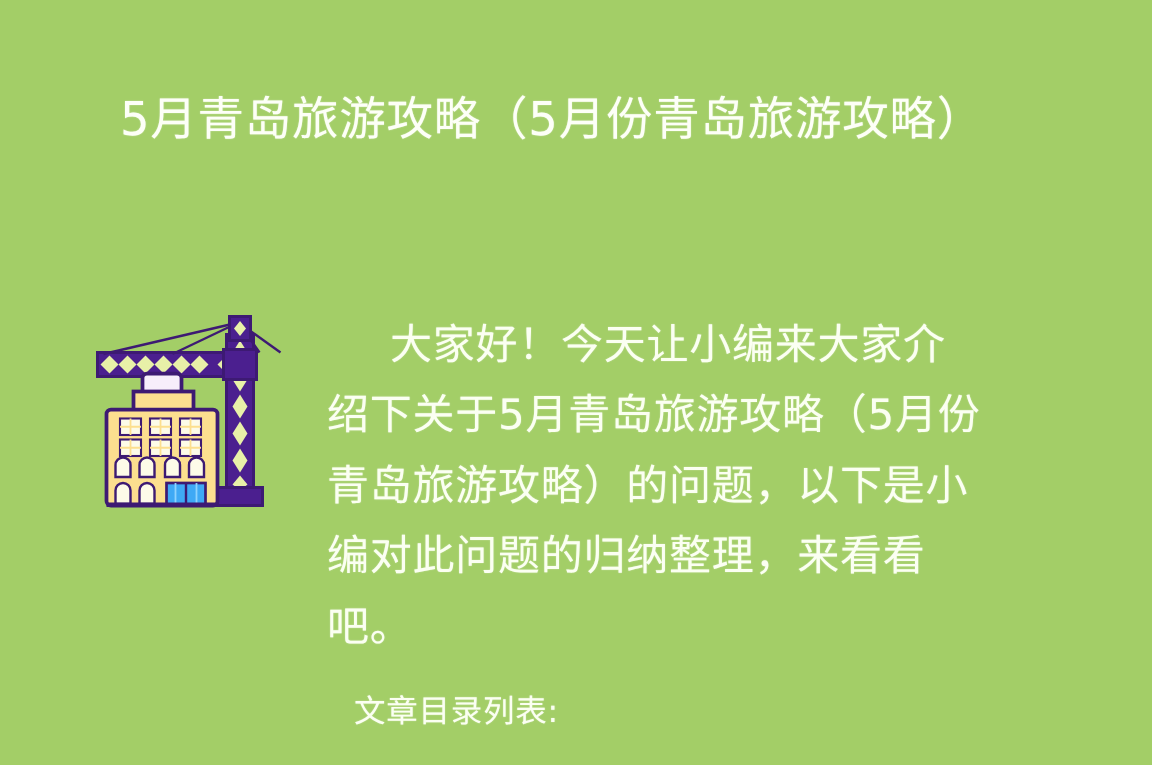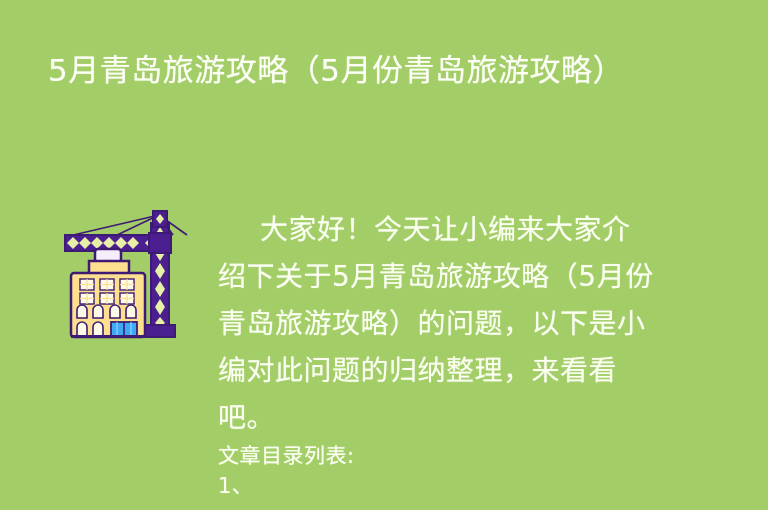--- a/index.html
+++ b/index.html
@@ -20,22 +20,23 @@
     width: 768px;
     height: 510px;
     background: #a3ce67;
     box-sizing: border-box;
   }
 
   
   .title-block {
     position: absolute;
     left: 48px;
-    top: 48px;
+    top: 58px;
     width: 640px;
+    text-align: center;
   }
   .article-title {
     margin: 0;
     font-family: "DejaVu Sans", "Liberation Sans", sans-serif;
     font-size: 31px;
     font-weight: 400;
     line-height: 44px;
     color: #fdfff7;
     letter-spacing: 0.5px;
     text-shadow: 0 0 1px rgba(255,255,255,0.55);
@@ -66,21 +67,21 @@
     margin: 0;
     font-family: "DejaVu Sans", "Liberation Sans", sans-serif;
     font-size: 28px;
     line-height: 47px;
     color: #fbfff2;
     text-indent: 42px;
     letter-spacing: 0.5px;
     text-shadow: 0 0 1px rgba(255,255,255,0.5);
   }
   .toc-line {
-    margin: 0;
+    margin: 18px;
     font-family: "DejaVu Sans", "Liberation Sans", sans-serif;
     font-size: 21px;
     line-height: 30px;
     color: #fbfff2;
     letter-spacing: 0.5px;
     text-shadow: 0 0 1px rgba(255,255,255,0.5);
   }
 </style>
 </head>
 <body>

